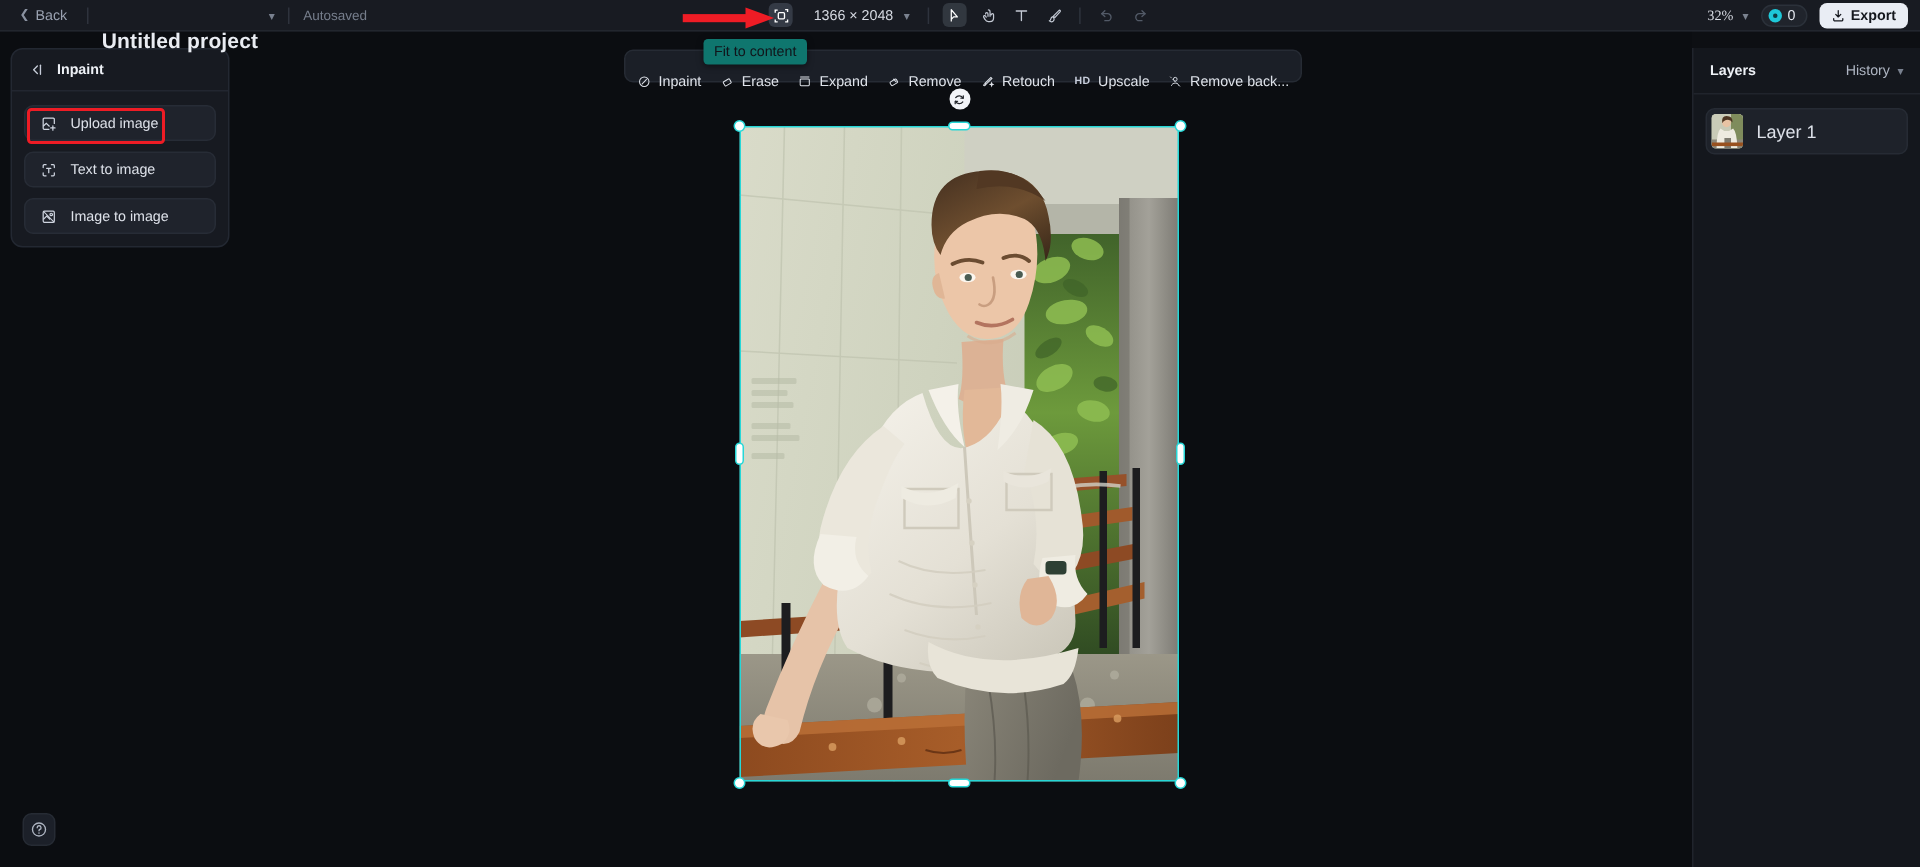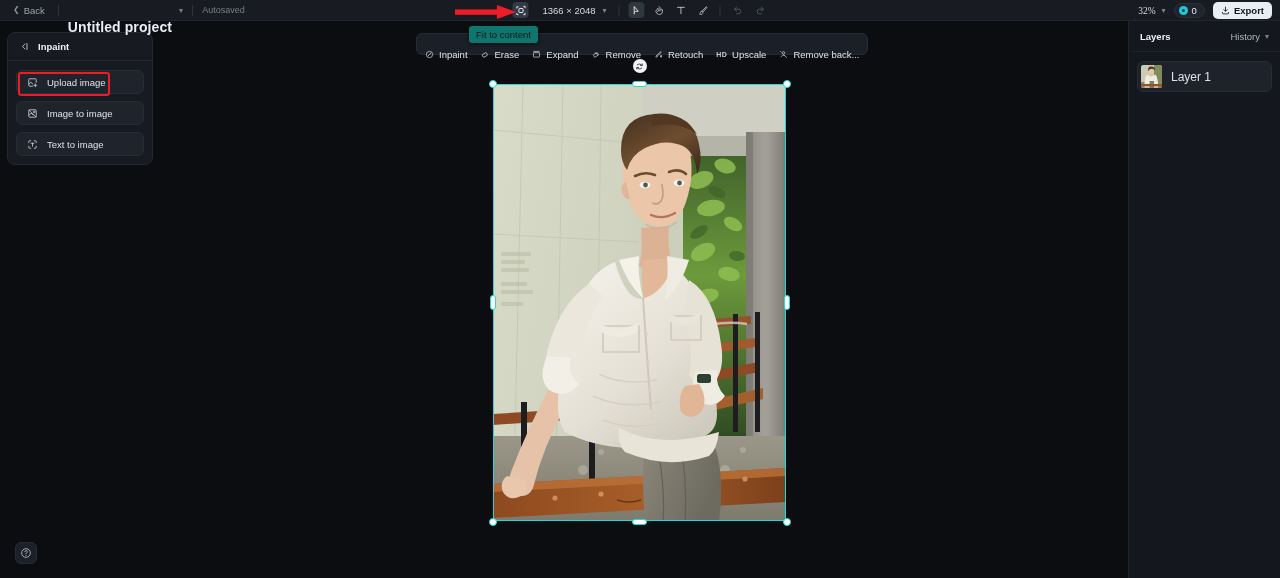--- a/index.html
+++ b/index.html
@@ -157,21 +157,21 @@
     font-size: 9.5px; padding: 3px 7px; border-radius: 3px;
     z-index: 60; white-space: nowrap;
     box-shadow: 0 1px 4px rgba(0,0,0,.5);
   }
 
   
   .arrow-annot { position: absolute; left: 455px; top: 4px; z-index: 55; pointer-events: none; }
 
   
   .right-panel {
-    position: absolute; right: 0; top: 21px; bottom: 0; width: 152px;
+    position: absolute; right: 0; top: 32px; bottom: 0; width: 152px;
     background: #14171d; border-left: 1px solid #20242c;
     z-index: 30;
   }
   .rp-head {
     display: flex; align-items: center; justify-content: space-between;
     padding: 10px 11px 9px 11px; border-bottom: 1px solid #20242c;
   }
   .rp-title { font-size: 9.5px; font-weight: bold; color: #eef1f6; }
   .rp-history { font-size: 9.5px; color: #aeb5c2; display: flex; align-items: center; gap: 5px; cursor: pointer; }
   .rp-history .cv { font-size: 8px; color: #79818f; }
@@ -590,33 +590,33 @@
       <div class="create-item">
         <svg width="11" height="11" viewBox="0 0 16 16" fill="none" stroke="#cfd5e0" stroke-width="1.2">
           <path d="M13.4 8.2V3.6a1 1 0 0 0-1-1H3.6a1 1 0 0 0-1 1v8.8a1 1 0 0 0 1 1h5"></path>
           <path d="M2.6 10.4 5.6 7.6l3.2 3"></path>
           <path d="M12 10v4.2M9.9 12.1h4.2" stroke-linecap="round"></path>
         </svg>
         <span>Upload image</span>
       </div>
       <div class="create-item">
         <svg width="11" height="11" viewBox="0 0 16 16" fill="none" stroke="#cfd5e0" stroke-width="1.2">
+          <path d="M5.4 2.6H3.6a1 1 0 0 0-1 1v1.8M10.6 2.6h1.8a1 1 0 0 1 1 1v1.8M5.4 13.4H3.6a1 1 0 0 1-1-1v-1.8M10.6 13.4h1.8a1 1 0 0 0 1-1v-1.8" stroke-linecap="round"></path>
+          <path d="M6 6.2h4M8 6.2v4.2" stroke-linecap="round"></path>
+        </svg>
+        <span>Text to image</span>
+      </div>
+      <div class="create-item">
+        <svg width="11" height="11" viewBox="0 0 16 16" fill="none" stroke="#cfd5e0" stroke-width="1.2">
           <rect x="2.6" y="2.6" width="10.8" height="10.8" rx="1.2"></rect>
           <path d="M2.8 10.6 6 7.4l3.4 3.2"></path>
           <circle cx="10.4" cy="5.8" r="1.2"></circle>
           <path d="M13.4 13.4 2.6 2.6" stroke-width="1"></path>
         </svg>
         <span>Image to image</span>
-      </div>
-      <div class="create-item">
-        <svg width="11" height="11" viewBox="0 0 16 16" fill="none" stroke="#cfd5e0" stroke-width="1.2">
-          <path d="M5.4 2.6H3.6a1 1 0 0 0-1 1v1.8M10.6 2.6h1.8a1 1 0 0 1 1 1v1.8M5.4 13.4H3.6a1 1 0 0 1-1-1v-1.8M10.6 13.4h1.8a1 1 0 0 0 1-1v-1.8" stroke-linecap="round"></path>
-          <path d="M6 6.2h4M8 6.2v4.2" stroke-linecap="round"></path>
-        </svg>
-        <span>Text to image</span>
       </div>
     </div>
     <div class="highlight-box"></div>
   </div>
 
   <div class="right-panel">
     <div class="rp-head">
       <span class="rp-title">Layers</span>
       <span class="rp-history">
         <span>History</span>

